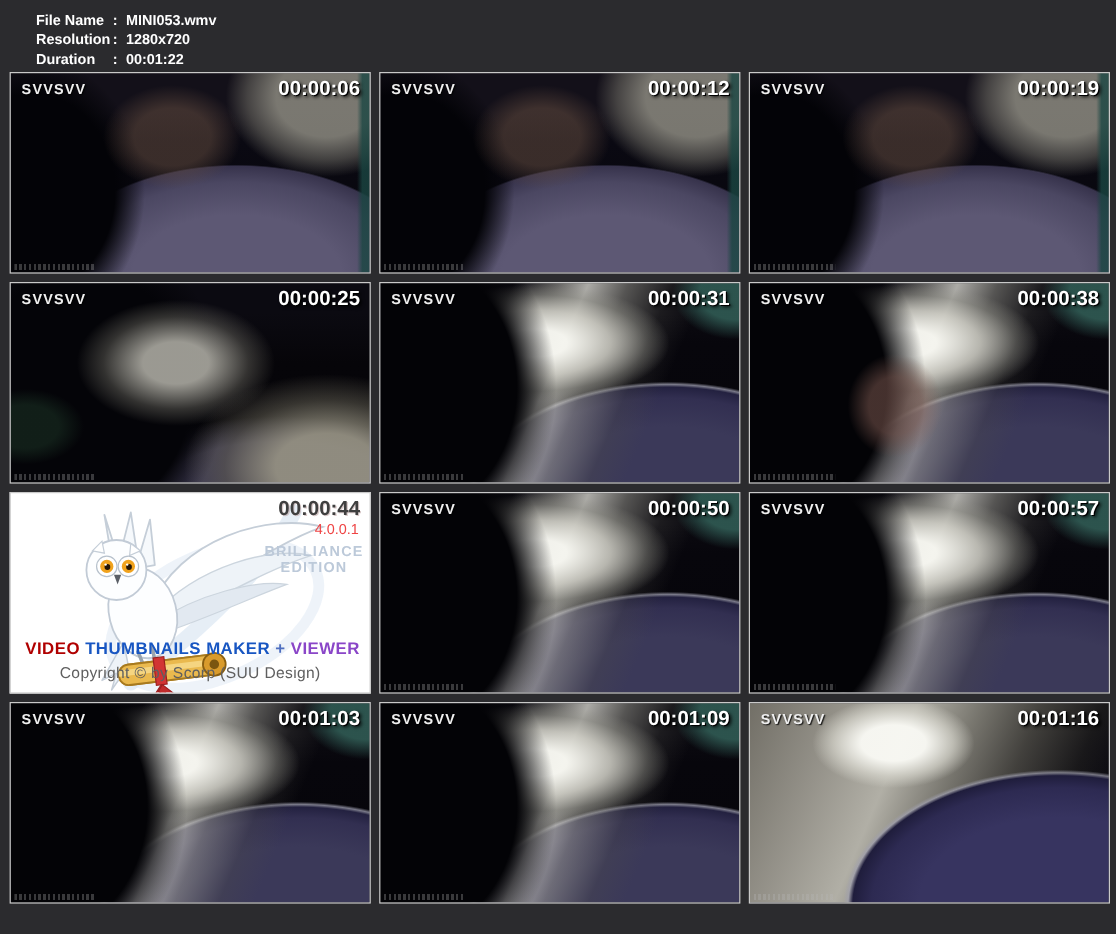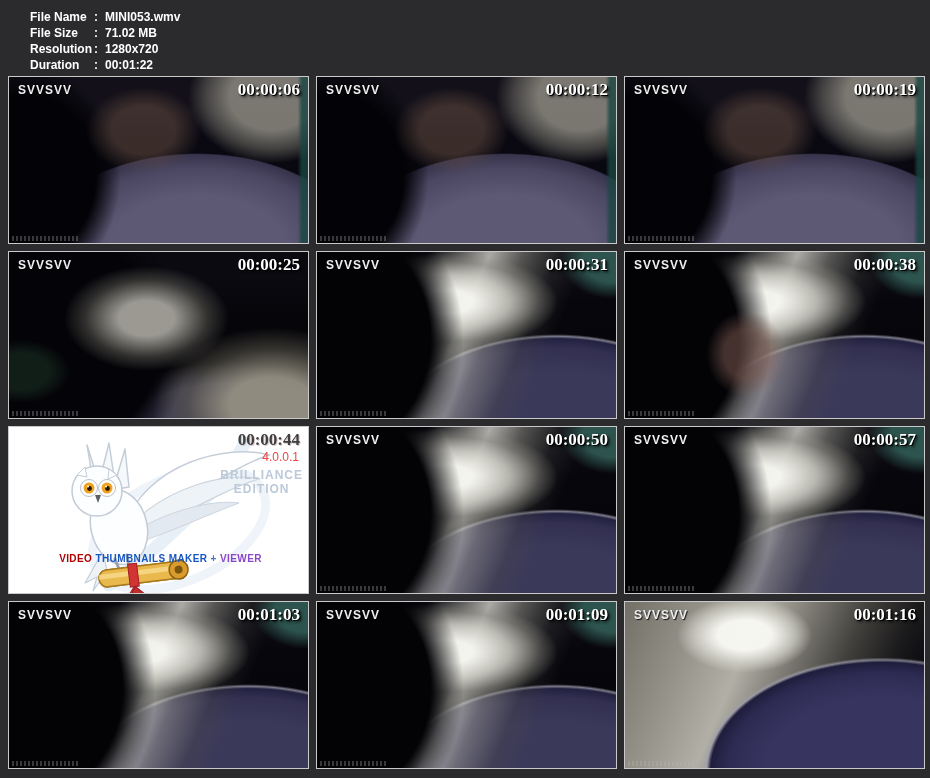--- a/index.html
+++ b/index.html
@@ -31,21 +31,21 @@
   }
   .frame{background-color:#07060b;}
   .wm{
     position:absolute;left:9px;top:6px;
     font-size:12px;font-weight:bold;letter-spacing:1px;
     color:#efefef;text-shadow:1px 1px 1px rgba(0,0,0,.85);
     z-index:3;
   }
   .ts{
     position:absolute;right:8px;top:3px;
-    font-family:Liberation Serif, serif;
+    font-family:Liberation Sans, sans-serif;
     font-size:17px;font-weight:bold;color:#ffffff;
     text-shadow:1px 1px 0 #000, 2px 2px 3px rgba(0,0,0,.9);
     z-index:3;
   }
   .micro{
     position:absolute;left:3px;bottom:2px;
     width:68px;height:5px;
     background:repeating-linear-gradient(90deg, rgba(185,185,185,.55) 0 2px, transparent 2px 4px);
     opacity:.55;filter:blur(.4px);
     z-index:3;
@@ -91,44 +91,41 @@
   }
   .edition{
     position:absolute;right:5px;top:41px;
     text-align:center;font-size:12px;font-weight:bold;
     letter-spacing:1px;line-height:14px;color:#bcc9d9;z-index:3;
   }
   .edition span{display:block;}
   .owl-wrap{position:absolute;inset:0;z-index:1;}
   .brand{
     position:absolute;left:4px;right:0;bottom:29px;
-    text-align:center;font-size:10px;font-weight:bold;letter-spacing:.4px;
+    text-align:center;font-size:14px;font-weight:bold;letter-spacing:.4px;
     z-index:3;white-space:nowrap;
   }
   .b-red{color:#b00000;}
   .b-blue{color:#1856c2;}
   .b-plus{color:#4f6fc0;}
   .b-purple{color:#8a46c8;}
   .copy{
     position:absolute;left:0;right:0;bottom:9px;
     text-align:center;font-size:13px;color:#5f5f5f;letter-spacing:.3px;
     z-index:3;
   }
 </style>
 </head>
 <body>
 
 <div class="sheet">
 
   <div class="info">
     <div class="info-row">
       <span class="lbl">File Name</span><span class="sep">:</span><span class="val">MINI053.wmv</span>
-    </div>
-    <div class="info-row">
-      <span class="lbl">File Size</span><span class="sep">:</span><span class="val">71.02 MB</span>
     </div>
     <div class="info-row">
       <span class="lbl">Resolution</span><span class="sep">:</span><span class="val">1280x720</span>
     </div>
     <div class="info-row">
       <span class="lbl">Duration</span><span class="sep">:</span><span class="val">00:01:22</span>
     </div>
   </div>
 
   <div class="grid">
@@ -222,20 +219,21 @@
             </g>
           </g>
         </svg>
       </div>
       <div class="brand">
         <span class="b-red">VIDEO</span>
         <span class="b-blue">THUMBNAILS MAKER</span>
         <span class="b-plus">+</span>
         <span class="b-purple">VIEWER</span>
       </div>
+      <div class="copy">Copyright © by Scorp (SUU Design)</div>
     </div>
 
     <div class="cell frame sC">
       <span class="wm">SVVSVV</span>
       <span class="ts">00:00:50</span>
       <span class="micro"></span>
     </div>
     <div class="cell frame sC">
       <span class="wm">SVVSVV</span>
       <span class="ts">00:00:57</span>

